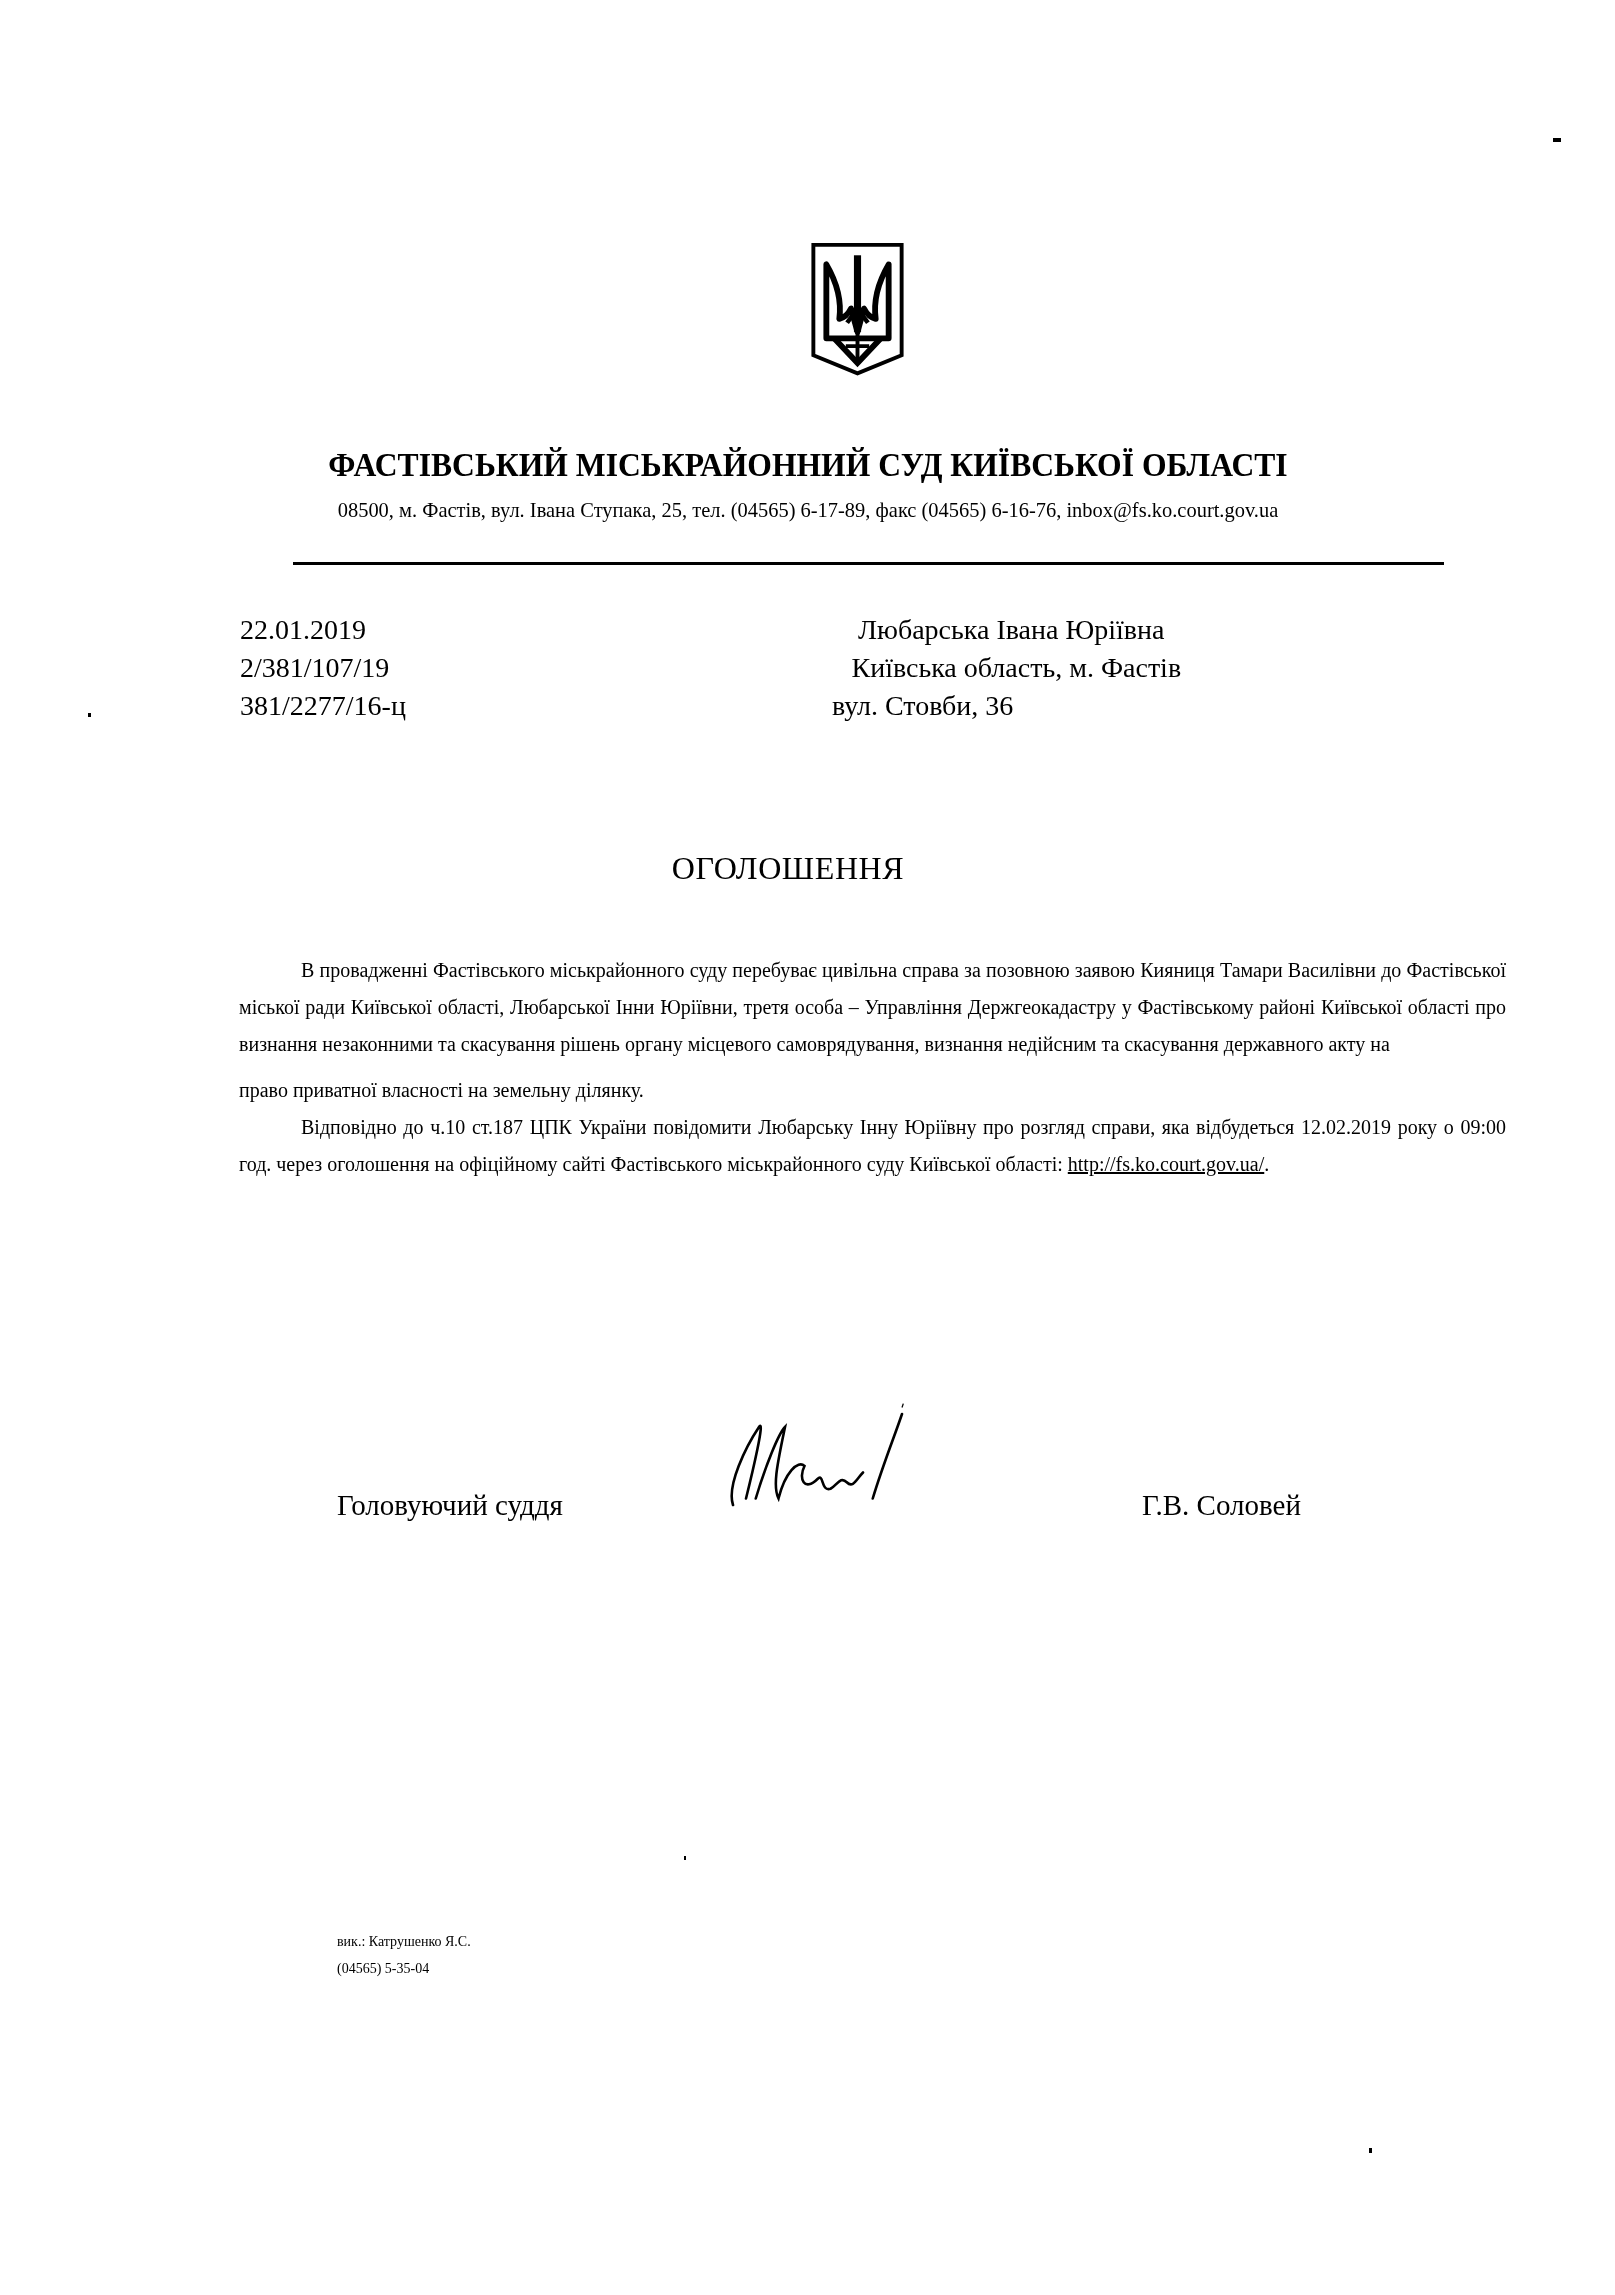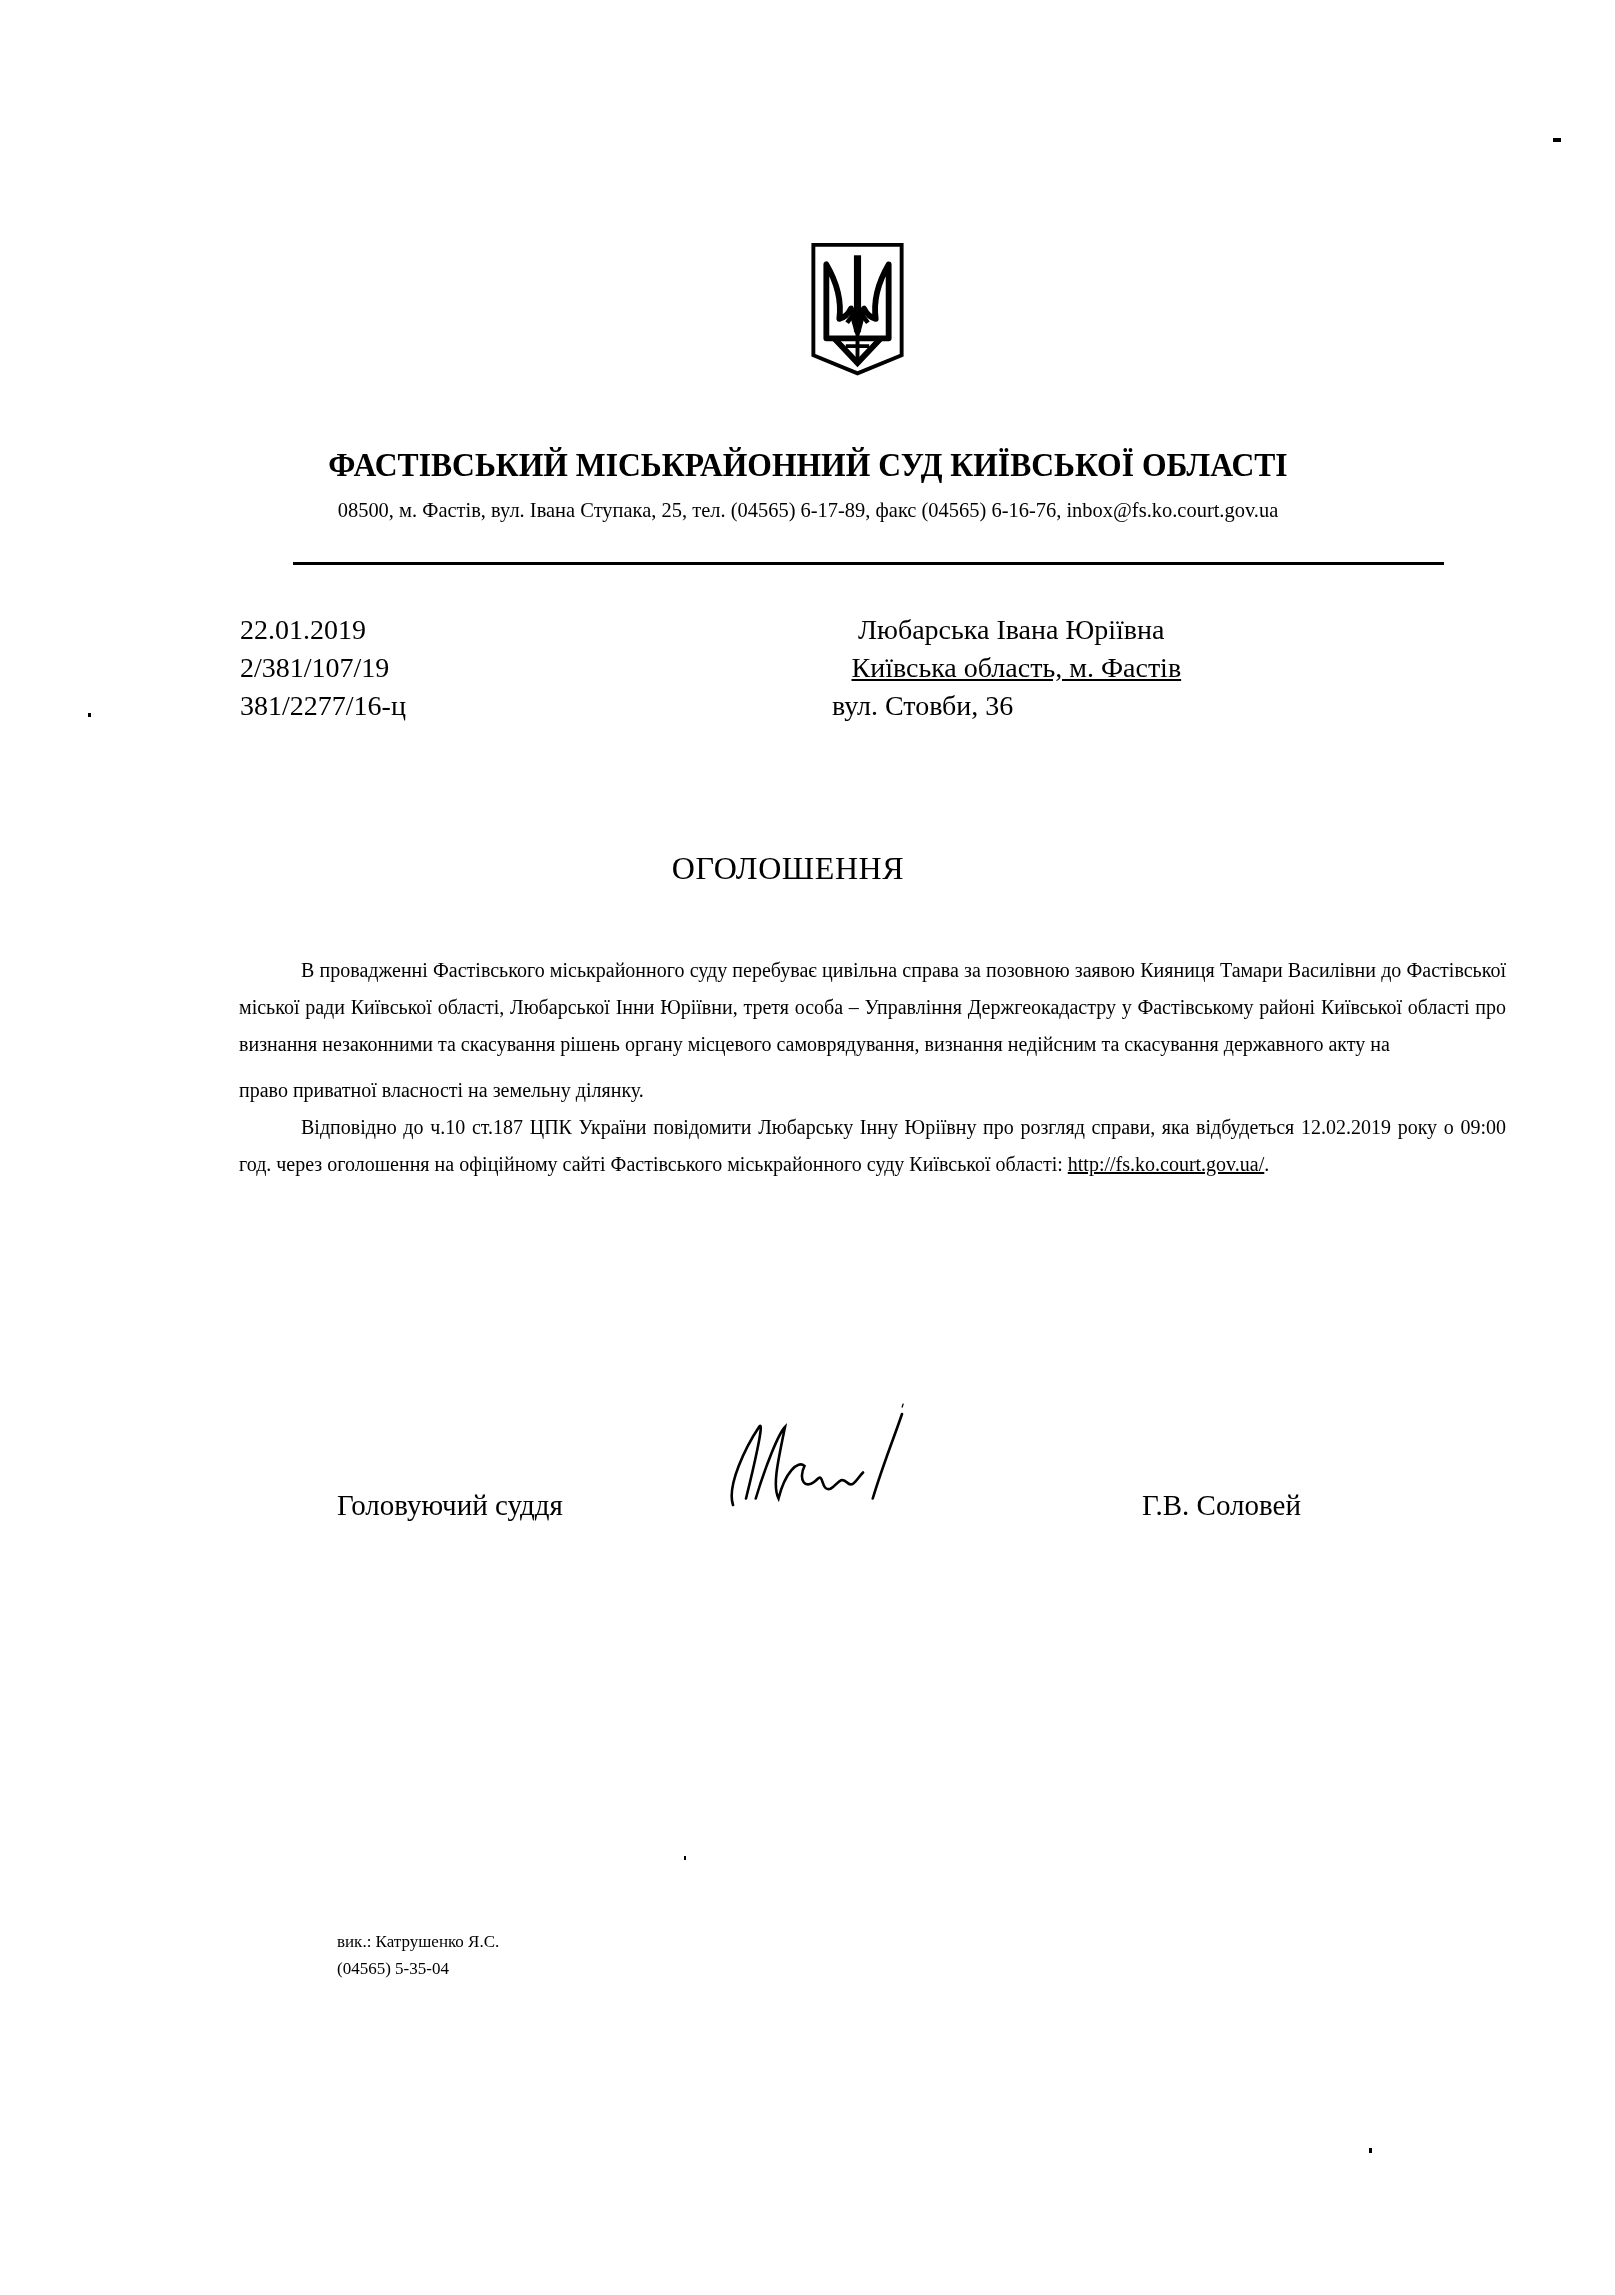--- a/index.html
+++ b/index.html
@@ -18,36 +18,36 @@
       left: 0; width: 1616px; top: 497px; text-align: center;
       font-size: 22px; white-space: nowrap;
       transform: scaleX(0.93); transform-origin: 808px 0;
     }
     .divider { left: 293px; top: 562px; width: 1151px; height: 2.6px; background: #000; }
     .refs { left: 240px; top: 611px; font-size: 28px; line-height: 38px; }
     .refs div { white-space: nowrap; }
     .recipient { left: 832px; top: 611px; font-size: 28px; line-height: 38px; }
     .recipient div { white-space: nowrap; }
     .recipient .r1 { padding-left: 26px; }
-    .recipient .r2 { padding-left: 19.5px; text-decoration: underline; }
+    .recipient .r2 { padding-left: 19.5px; }
     .heading {
       left: 0; width: 1576px; top: 850px; text-align: center;
       font-size: 32px; letter-spacing: 0.6px;
     }
     .body-text {
       left: 239px; width: 1267px; top: 952px;
       font-size: 20px; line-height: 37px; text-align: justify;
     }
     .body-text p { margin: 0; text-indent: 62px; }
     .body-text p.p1 .lastline { display: block; margin-top: 9px; }
     .link { text-decoration: underline; }
     .sig-label { left: 337px; top: 1489px; font-size: 29px; font-weight: normal; white-space: nowrap; }
     .sig-name { left: 1142px; top: 1489px; font-size: 29px; font-weight: normal; white-space: nowrap; }
     .signature { left: 707px; top: 1401px; width: 221px; height: 117px; }
-    .footer { left: 337px; top: 1928px; font-size: 17px; line-height: 27px; }
+    .footer { left: 337px; top: 1928px; font-size: 14px; line-height: 27px; }
     .footer div { white-space: nowrap; }
     .speck { background: #000; }
   </style>
 </head>
 <body>
 
 <div class="abs emblem">
   <svg width="99" height="135" viewBox="0 0 152 208">
     <path d="M8 6 L144 6 L144 176 L76 204 L8 176 Z" fill="none" stroke="#000" stroke-width="6"></path>
     <path d="M76 22 L76 140" stroke="#000" stroke-width="11" fill="none"></path>

